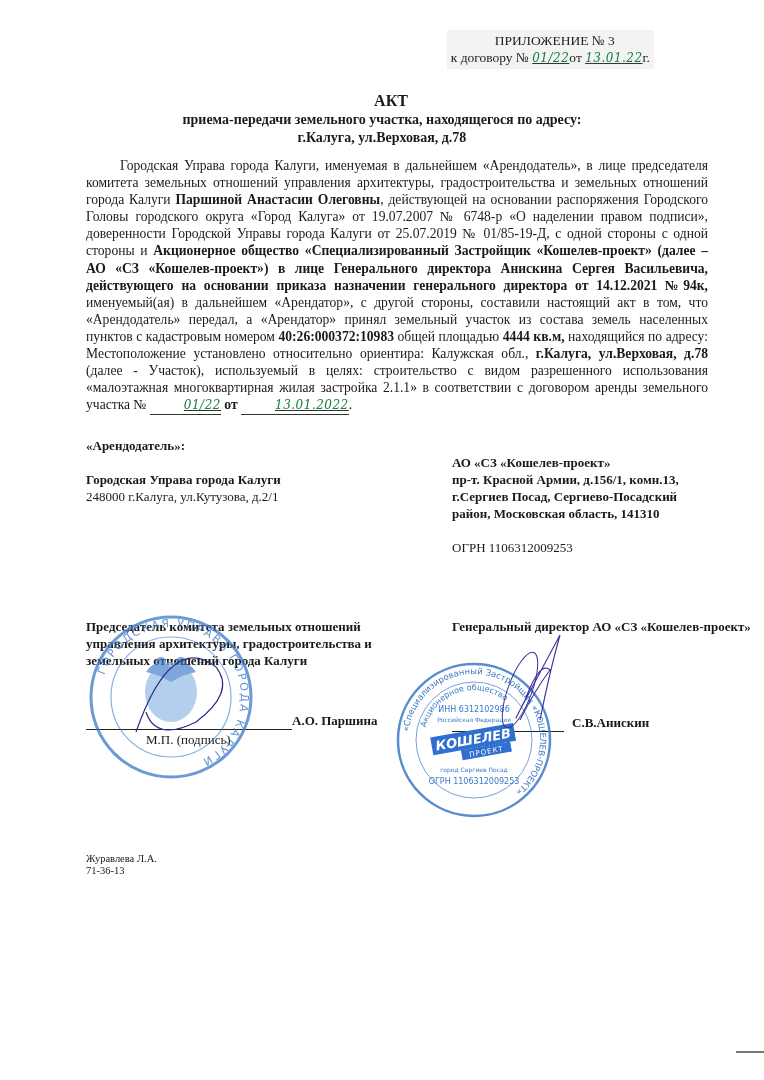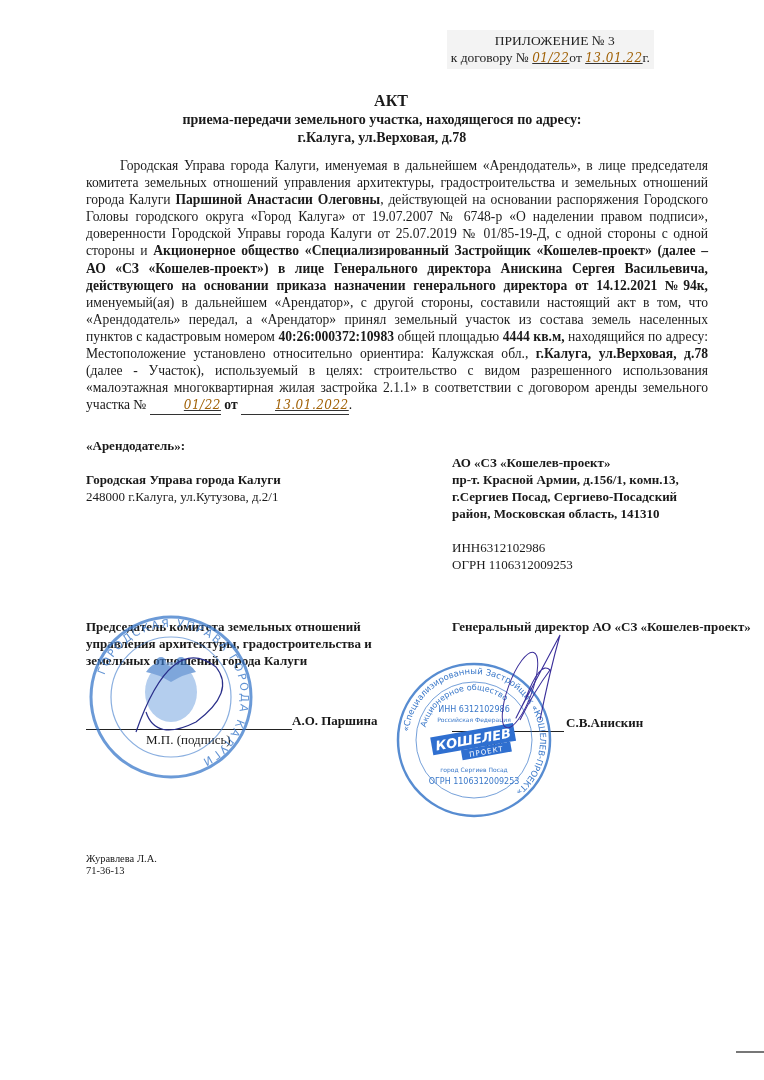--- a/index.html
+++ b/index.html
@@ -7,21 +7,21 @@
     width: 764px; height: 1080px; background: #ffffff; position: relative; overflow: hidden;
     font-family: "Liberation Serif", "DejaVu Serif", serif; color: #1a1a1a;
   }
   .page { position: absolute; left: 0; top: 0; width: 764px; height: 932px; }
   .appendix {
     position: absolute; right: 110px; top: 30px; text-align: left;
     font-size: 13.5px; line-height: 17px; color: #222;
     background: #f3f3f3; padding: 2px 4px;
   }
   .appendix .l1 { display: block; padding-left: 44px; }
-  .hand { font-family: "DejaVu Serif", serif; font-style: italic; color: #a16207; text-decoration: underline; text-decoration-color: #333; font-size: 12px; letter-spacing: 0.5px; }
+  .hand { font-family: "DejaVu Serif", serif; font-style: italic; color: #15803d; text-decoration: underline; text-decoration-color: #333; font-size: 12px; letter-spacing: 0.5px; }
   .title-block { position: absolute; left: 0; width: 764px; top: 91px; text-align: center; font-weight: bold; font-size: 14px; line-height: 18px; }
   .title-block .t1 { font-size: 16px; line-height: 20px; padding-left: 18px; }
   .body-text {
     position: absolute; left: 86px; width: 622px; top: 157px;
     font-size: 13.6px; line-height: 17.1px; text-align: justify; text-indent: 34px;
   }
   .body-text b { font-weight: bold; }
   .blank { display: inline-block; border-bottom: 1px solid #333; min-width: 70px; text-align: center; }
   .col { position: absolute; font-size: 13px; line-height: 17px; }
   .col.left { left: 86px; width: 330px; }
@@ -60,37 +60,36 @@
     <div>248000 г.Калуга, ул.Кутузова, д.2/1</div>
   </div>
 
   <div class="col right" style="top:437px">
     <div style="height:17px"></div>
     <div class="bold">АО «СЗ «Кошелев-проект»</div>
     <div class="bold">пр-т. Красной Армии, д.156/1, комн.13,</div>
     <div class="bold">г.Сергиев Посад, Сергиево-Посадский</div>
     <div class="bold">район, Московская область, 141310</div>
     <div style="height:17px"></div>
-    <div>ИНН6312102986</div>
     <div>ОГРН 1106312009253</div>
   </div>
 
   <div class="col left" style="top:618px; width:320px">
     <div class="bold">Председатель комитета земельных отношений управления архитектуры, градостроительства и земельных отношений города Калуги</div>
   </div>
   <div class="col" style="left:86px; top:712px; width:330px">
     <span class="sign-line" style="width:206px">&nbsp;</span><span class="bold">А.О. Паршина</span>
   </div>
   <div class="col" style="left:146px; top:731px">М.П. (подпись)</div>
 
   <div class="col right" style="top:618px; width:300px">
     <div class="bold">Генеральный директор АО «СЗ «Кошелев-проект»</div>
   </div>
   <div class="col" style="left:452px; top:714px; width:300px">
-    <span class="sign-line" style="width:112px">&nbsp;</span><span class="bold" style="margin-left:2px">С.В.Анискин</span>
+    <span class="sign-line" style="width:112px">&nbsp;</span><span class="bold" style="margin-left:8px">С.В.Анискин</span>
   </div>
   <div class="col" style="left:455px; top:733px">(подпись)</div>
 
   <svg class="stamp" style="left:86px; top:612px" width="170" height="170" viewBox="0 0 170 170">
     <defs>
       <path id="ls-arc" d="M 85 85 m -70 0 a 70 70 0 1 1 140 0 a 70 70 0 1 1 -140 0"></path>
     </defs>
     <circle cx="85" cy="85" r="80" fill="none" stroke="#3a78c9" stroke-width="3" opacity="0.75"></circle>
     <circle cx="85" cy="85" r="60" fill="none" stroke="#3a78c9" stroke-width="1.2" opacity="0.6"></circle>
     <text font-family="DejaVu Sans, sans-serif" font-size="11" fill="#3a78c9" opacity="0.8" letter-spacing="2">

